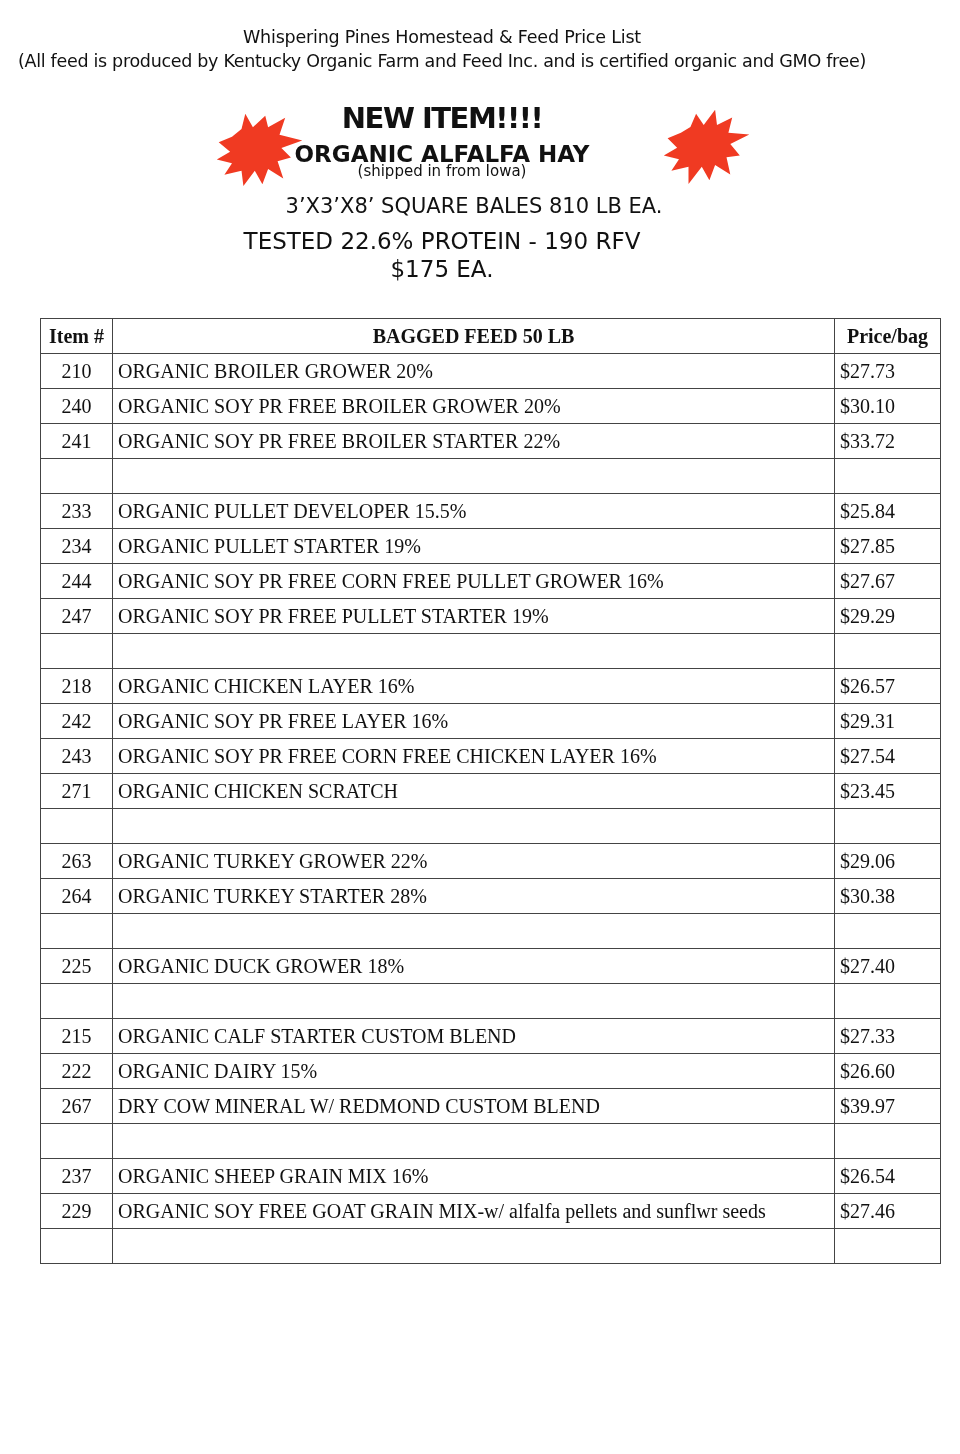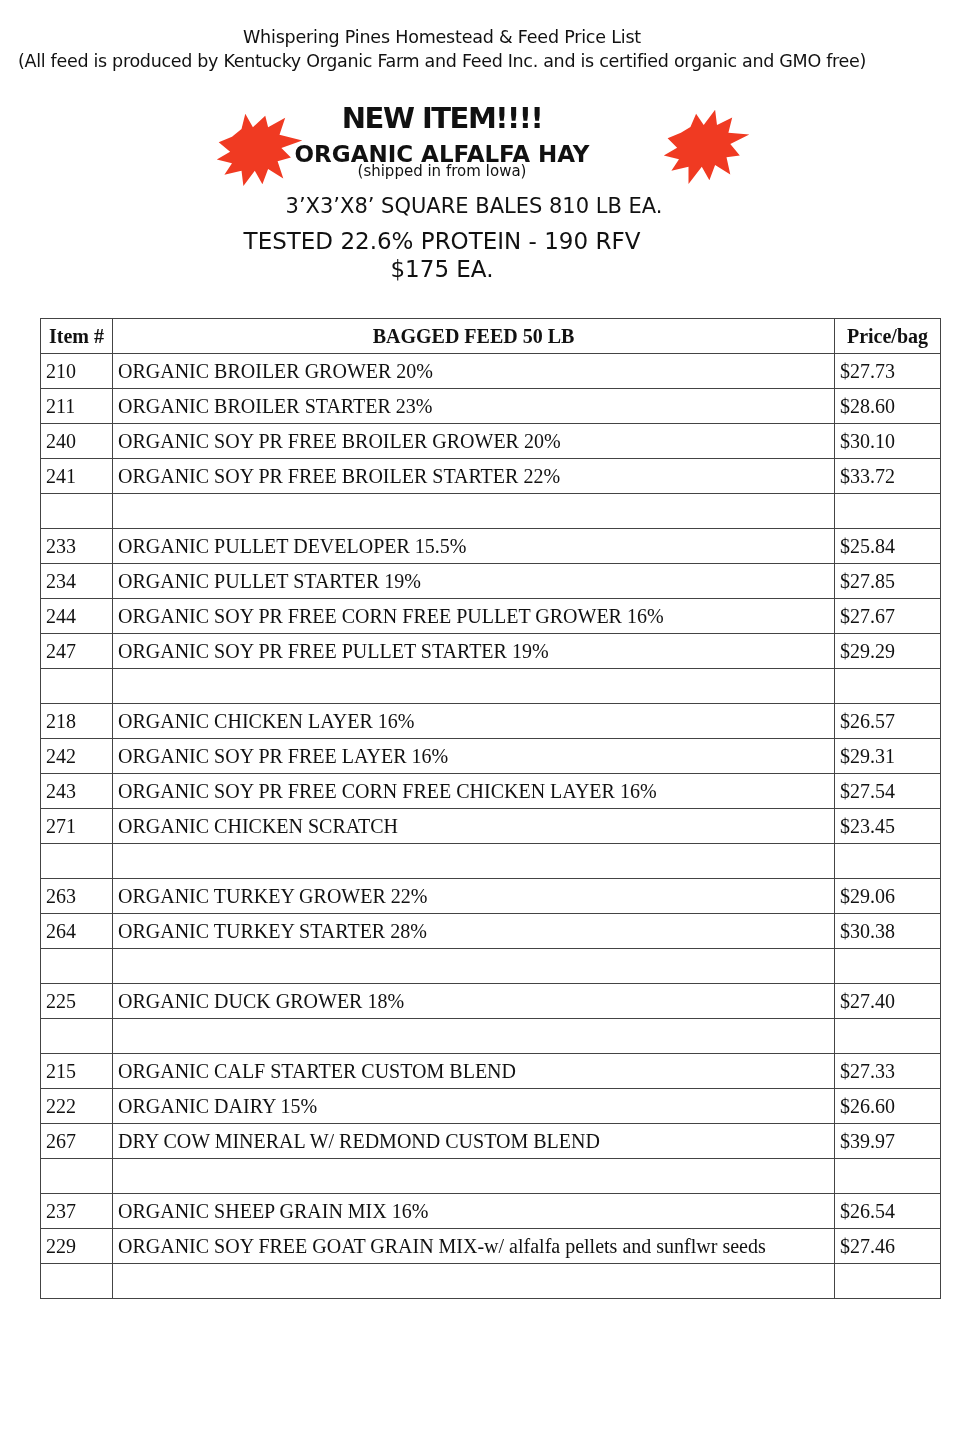--- a/index.html
+++ b/index.html
@@ -22,21 +22,21 @@
     border-collapse: collapse; font-family: "Liberation Serif", serif;
     font-size: 20px; table-layout: fixed;
   }
   table.price-table th, table.price-table td {
     border: 1.5px solid #444; height: 34px; padding: 0 5px; white-space: nowrap; overflow: hidden;
   }
   table.price-table th { font-weight: bold; text-align: center; font-size: 20px; height: 34px; }
   col.c-item { width: 72px; }
   col.c-name { width: 722px; }
   col.c-price { width: 106px; }
-  td.item { }
+  td.item { text-align: center; }
   td.name { text-align: left; font-family: Liberation Serif, serif; }
   td.price { text-align: left; font-family: Liberation Serif, serif; }
 </style>
 </head>
 <body>
 
 <div id="title" class="header-line">Whispering Pines Homestead &amp; Feed Price List</div>
 <div id="subtitle" class="header-line">(All feed is produced by Kentucky Organic Farm and Feed Inc. and is certified organic and GMO free)</div>
 
 <svg id="burst-left" class="starburst" viewBox="0 0 100 86">
@@ -66,25 +66,20 @@
       <th>Price/bag</th>
     </tr>
   </thead>
   <tbody id="table-body">
       <tr>
         <td class="item">210</td>
         <td class="name">ORGANIC BROILER GROWER 20%</td>
         <td class="price">$27.73</td>
       </tr>
       <tr>
-        <td class="item">211</td>
-        <td class="name">ORGANIC BROILER STARTER 23%</td>
-        <td class="price">$28.60</td>
-      </tr>
-      <tr>
         <td class="item">240</td>
         <td class="name">ORGANIC SOY PR FREE BROILER GROWER 20%</td>
         <td class="price">$30.10</td>
       </tr>
       <tr>
         <td class="item">241</td>
         <td class="name">ORGANIC SOY PR FREE BROILER STARTER 22%</td>
         <td class="price">$33.72</td>
       </tr>
       <tr>

